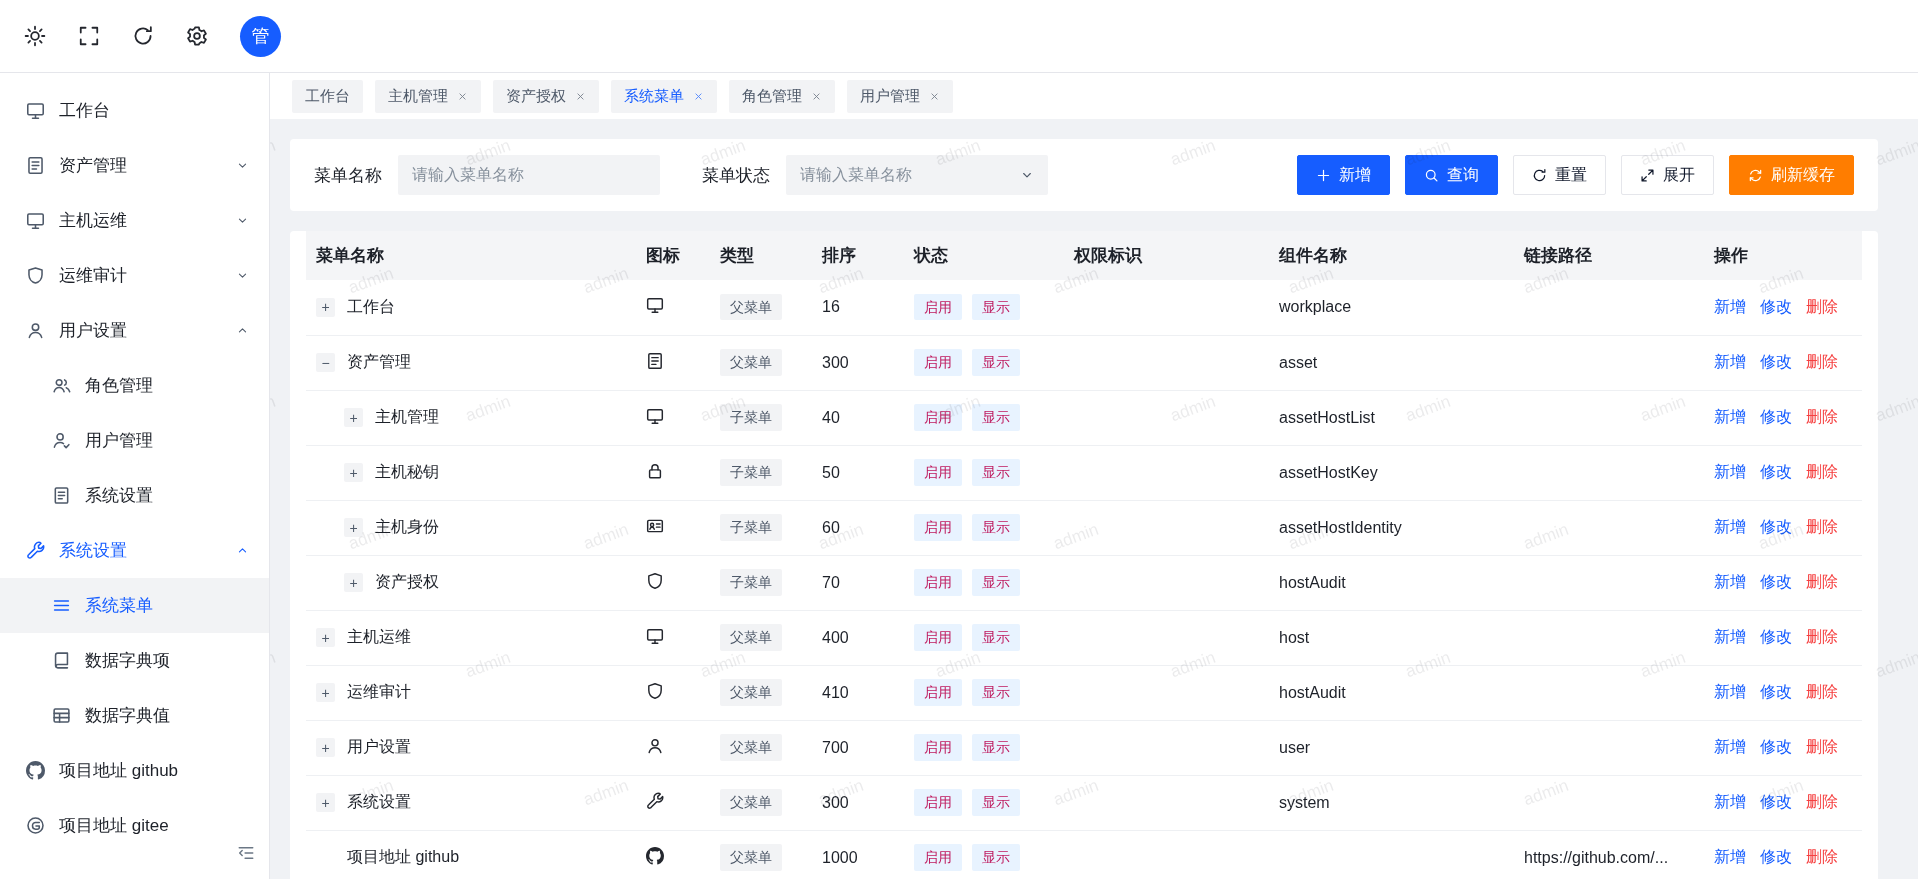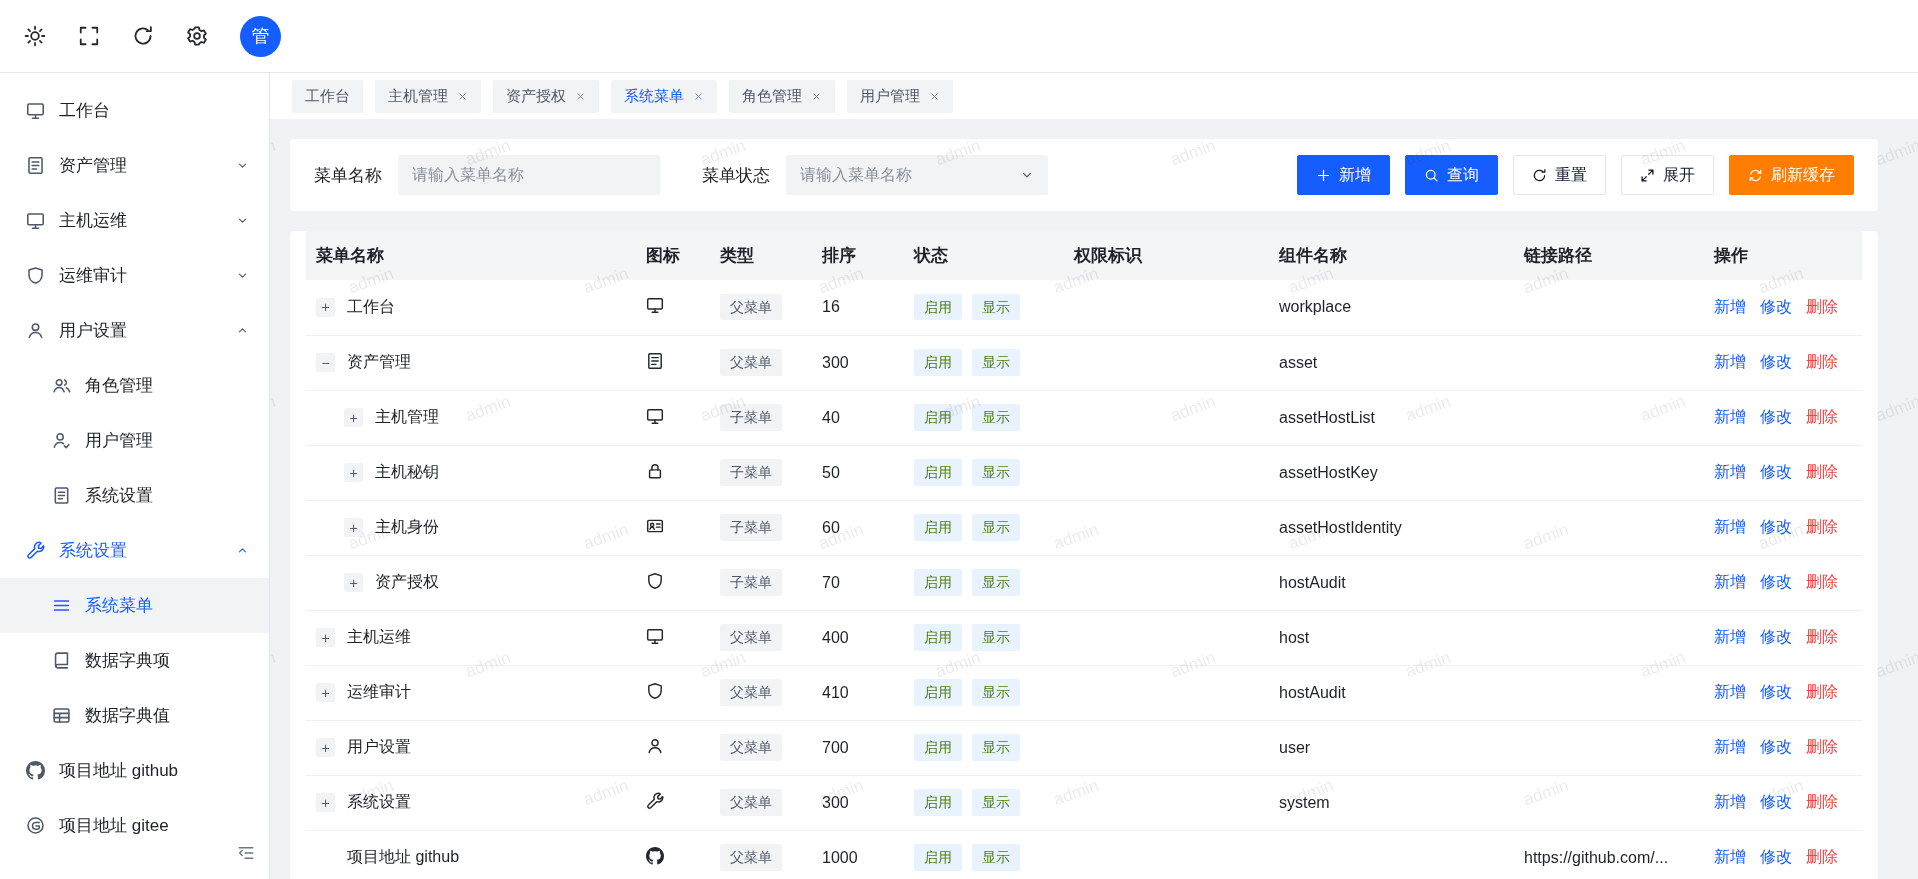--- a/index.html
+++ b/index.html
@@ -74,21 +74,21 @@
     overflow:hidden;white-space:nowrap;text-overflow:ellipsis}
   th:first-child,td:first-child{padding-left:10px}
   .name-cell{display:flex;align-items:center;gap:12px}
   .name-cell.child{padding-left:28px}
   .exp{width:19px;height:19px;background:#f2f3f5;border-radius:2px;display:inline-flex;align-items:center;
     justify-content:center;font-size:14px;line-height:1;color:#4e5969;cursor:pointer;flex:none}
   .exp.spacer{background:transparent;cursor:default}
   .row-icon{font-size:18px;color:#24272e;display:inline-flex}
   .badge{display:inline-block;padding:4px 10px;border-radius:2px;font-size:14px;line-height:1.3}
   .badge.gray{background:#f2f3f5;color:#4e5969}
-  .badge.blue{background:#e8f3ff;color:#4d7c0f}
+  .badge.blue{background:#e8f3ff;color:#be185d}
   .badge.blue + .badge.blue{margin-left:10px}
   .ops .op{color:#165dff;font-size:16px;text-decoration:none;cursor:pointer}
   .ops .op + .op{margin-left:14px}
   .ops .op.danger{color:#f53f3f}
 
   
   .wm-layer{position:absolute;inset:0;pointer-events:none;z-index:10;overflow:hidden}
   .wm{position:absolute;font-size:17px;color:rgba(29,33,41,.09);transform:rotate(-20deg);white-space:nowrap}
 </style>
 </head>

